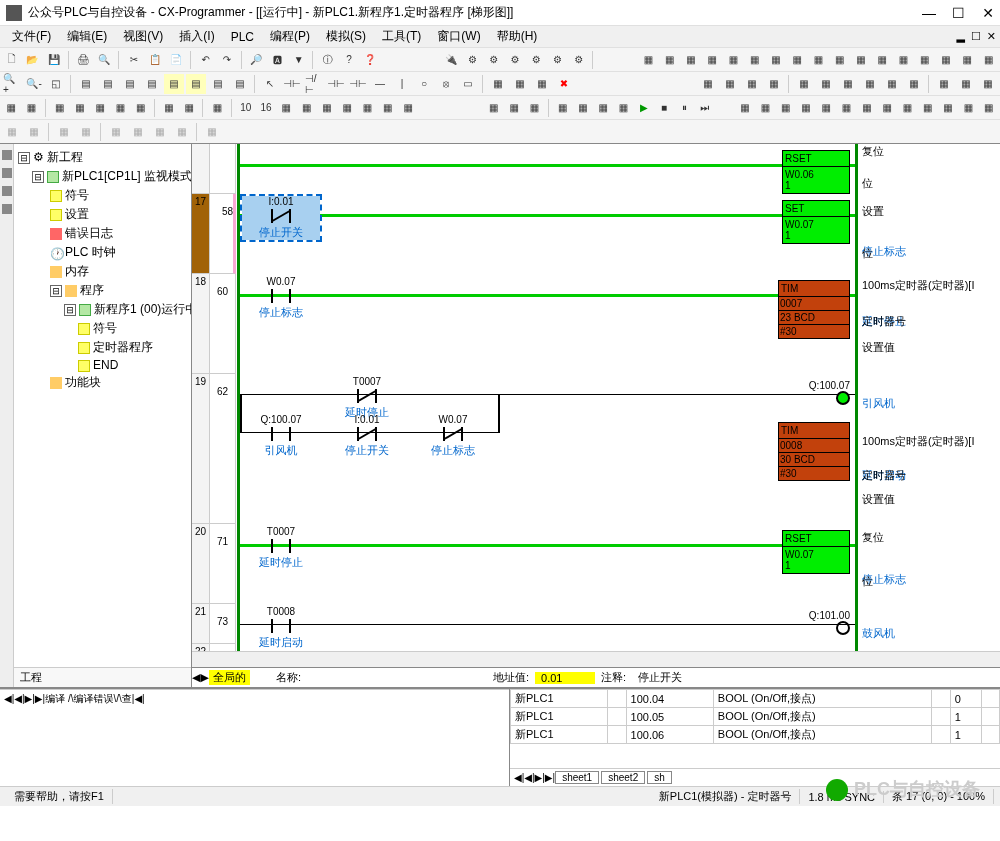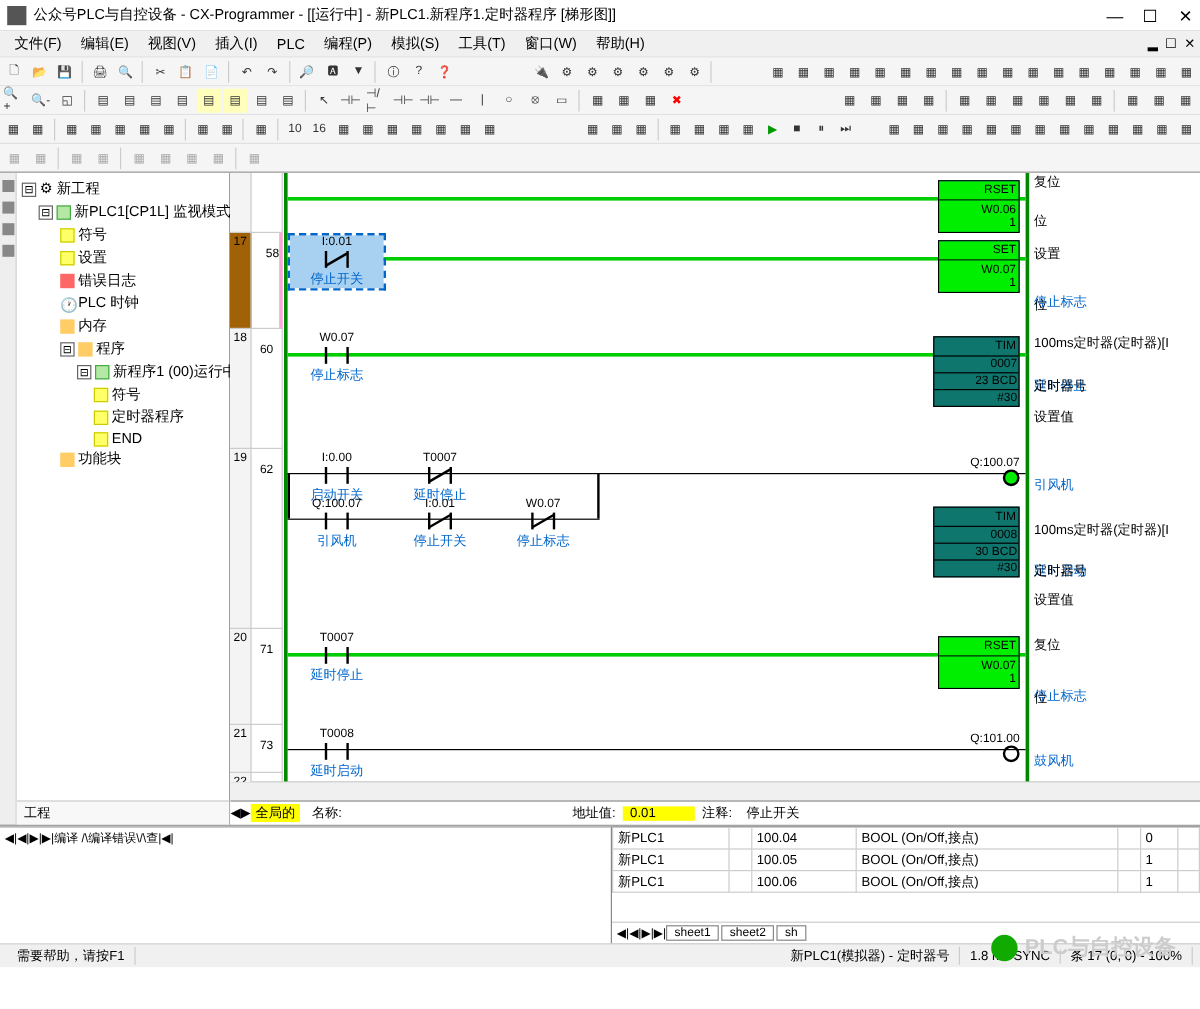--- a/index.html
+++ b/index.html
@@ -34,31 +34,31 @@
 .ico-red { background: #f66; }
 .tree-tab { border-top: 1px solid #ccc; padding: 2px 6px; background: #f8f8f8; font-size: 11px; }
 .ladder-area { flex: 1; display: flex; flex-direction: column; position: relative; background: #fff; }
 .ladder-content { flex: 1; overflow: auto; position: relative; }
 .contact { position: absolute; width: 78px; text-align: center; font-size: 10px; top: 0; }
 .contact .addr { color: #000; font-size: 10px; }
 .contact .lbl { color: #06c; font-size: 11px; }
 .contact-body { width: 20px; height: 14px; border-left: 2px solid #000; border-right: 2px solid #000; margin: 2px auto; position: relative; }
 .contact-body.nc::after { content: ''; position: absolute; left: -2px; right: -2px; top: 6px; height: 2px; background: #000; transform: rotate(-30deg); }
 .contact.selected { background: #a8d0f0; outline: 2px dashed #06c; }
-.instr-box { position: absolute; right: 150px; width: 68px; border: 1px solid #000; text-align: right; font-size: 10px; background: #0f766e; }
+.instr-box { position: absolute; right: 150px; width: 68px; border: 1px solid #000; text-align: left; font-size: 10px; background: #c2410c; }
 .instr-box .head { border-bottom: 1px solid #000; padding: 2px; }
 .instr-box .body { padding: 2px; }
 .instr-box.active .body, .instr-box.active .head { background: #0e0; }
 .output-coil { position: absolute; right: 150px; font-size: 10px; top: 6px; text-align: right; }
 .coil-sym { display: inline-block; width: 14px; height: 14px; border: 2px solid #000; border-radius: 50%; vertical-align: middle; }
 .coil-sym.active { background: #0e0; }
 .cmt { position: absolute; font-size: 11px; }
 .cmt .b { color: #06c; }
 .info-bar { height: 20px; background: #fff; border-top: 1px solid #888; display: flex; align-items: center; font-size: 11px; }
-.info-bar .seg { padding: 0 4px; margin-right: 4px; background: #ff0; }
+.info-bar .seg { padding: 0 4px; margin-right: 20px; background: #ff0; }
 .info-bar .fld { padding: 0 6px; }
 .info-bar .val { background: #ff0; padding: 0 6px; min-width: 60px; display: inline-block; }
 .bottom-panels { display: flex; height: 98px; border-top: 1px solid #888; }
 .output-panel { width: 510px; border-right: 1px solid #888; display: flex; flex-direction: column; background: #fff; font-size: 11px; }
 .output-text { flex: 1; overflow: auto; padding: 2px 4px; font-family: SimSun, monospace; white-space: pre; line-height: 13px; }
 .output-tabs { height: 18px; border-top: 1px solid #ccc; display: flex; align-items: center; font-size: 10px; padding-left: 4px; }
 .watch-panel { flex: 1; display: flex; flex-direction: column; }
 .watch-table { flex: 1; overflow: auto; font-size: 11px; }
 .watch-table table { width: 100%; border-collapse: collapse; }
 .watch-table th, .watch-table td { border: 1px solid #ccc; padding: 1px 4px; text-align: left; background: #fff; }
@@ -333,25 +333,20 @@
           <div style="border-bottom:1px solid #000;padding:1px">23 BCD</div>
           <div style="padding:1px">#30</div>
         </div>
         <div class="cmt" style="right:4px;top:134px;width:134px">100ms定时器(定时器)[I</div>
         <div class="cmt" style="right:4px;top:158px;width:134px"><br><span class="b">延时停止</span></div>
         <div class="cmt" style="right:4px;top:170px;width:134px">定时器号</div>
         <div class="cmt" style="right:4px;top:196px;width:134px">设置值</div>
         <div style="position:absolute;left:0;top:230px;width:18px;height:150px;border-right:1px solid #ccc;border-bottom:1px solid #ccc;text-align:center;font-size:10px;padding-top:2px;background:#f4f4f4">19</div>
         <div style="position:absolute;left:18px;top:230px;width:26px;height:150px;border-right:1px solid #ccc;border-bottom:1px solid #ccc;text-align:center;font-size:10px;padding-top:12px">62</div>
         <div style="position:absolute;left:48px;right:145px;top:250px;height:1px;background:#000"></div>
-        <div class="contact" style="left:50px;top:232px">
-          <div class="addr">I:0.00</div>
-          <div class="contact-body "></div>
-          <div class="lbl">启动开关</div>
-        </div>
         <div class="contact" style="left:136px;top:232px">
           <div class="addr">T0007</div>
           <div class="contact-body nc"></div>
           <div class="lbl">延时停止</div>
         </div>
         <div style="position:absolute;left:48px;top:288px;width:260px;height:1px;background:#000"></div>
         <div style="position:absolute;left:48px;top:250px;width:2px;height:38px;background:#000"></div>
         <div style="position:absolute;left:306px;top:250px;width:2px;height:38px;background:#000"></div>
         <div class="contact" style="left:50px;top:270px">
           <div class="addr">Q:100.07</div>

